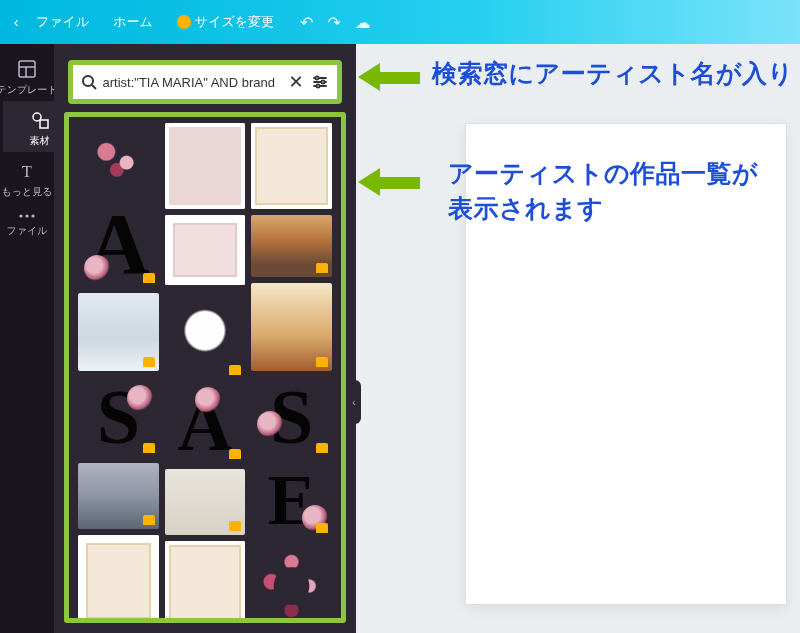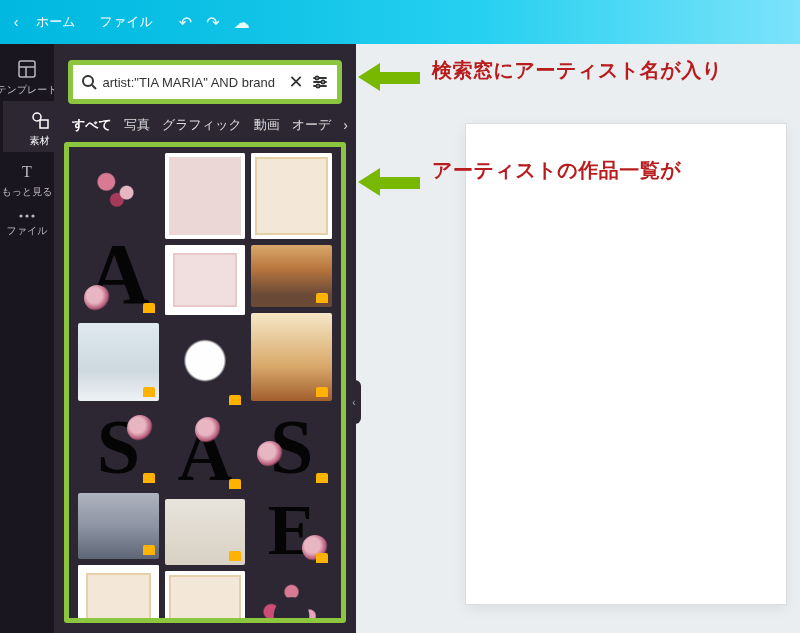--- a/index.html
+++ b/index.html
@@ -59,31 +59,35 @@
   .panel-handle { position:absolute; top:380px; left:347px; width:14px; height:44px; background:#2c2733; border-radius:0 6px 6px 0; display:flex; align-items:center; justify-content:center; color:#aaa; font-size:10px; cursor:pointer; z-index:3;}
 
   
   .canvasArea { position:absolute; top:44px; left:356px; right:0; bottom:0; background:#ebeef0;}
   .page { position:absolute; top:80px; left:110px; width:320px; height:480px; background:#fff; box-shadow:0 0 0 1px #ddd, 0 4px 14px rgba(0,0,0,.08);}
 
   
   .arrow { position:absolute; pointer-events:none;}
   .arrow .shaft { position:absolute; background:#79b800;}
   .arrow .head { position:absolute; width:0; height:0; }
-  .anno { position:absolute; color:#b91c1c; font-weight:700; font-size:20px; letter-spacing:0.5px; line-height:1.4;}
+  .anno { position:absolute; color:#1d4ed8; font-weight:700; font-size:25px; letter-spacing:0.5px; line-height:1.4;}
 </style>
 </head>
 <body>
 
 <div id="app">
 
   <div class="topbar">
     <span class="back">‹</span>
+    <div class="tab">ファイル</div>
     <div class="tab">ホーム</div>
-    <div class="tab">ファイル</div>
+    <div class="tab resize">
+      <span class="crown"></span>
+      <span>サイズを変更</span>
+    </div>
     <span class="hist">↶</span>
     <span class="hist">↷</span>
     <span class="hist">☁</span>
   </div>
 
   <div class="leftcol">
     <div class="item">
       <svg class="ic" width="22" height="22">
           <rect x="3" y="3" width="16" height="16" rx="2" fill="none" stroke="#bdb7c4" stroke-width="1.5"></rect>
           <line x1="3" y1="9" x2="19" y2="9" stroke="#bdb7c4" stroke-width="1.5"></line>
@@ -131,28 +135,20 @@
               <line x1="3" y1="9" x2="15" y2="9"></line>
               <line x1="3" y1="13" x2="15" y2="13"></line>
               <circle cx="6" cy="5" r="1.6" fill="#fff"></circle>
               <circle cx="12" cy="9" r="1.6" fill="#fff"></circle>
               <circle cx="7" cy="13" r="1.6" fill="#fff"></circle>
             </g>
           </svg>
       </span>
     </div>
 
-    <div class="tabs">
-      <span class="t active">すべて</span>
-      <span class="t">写真</span>
-      <span class="t">グラフィック</span>
-      <span class="t">動画</span>
-      <span class="t">オーデ</span>
-      <span class="t more">›</span>
-    </div>
 
     <div class="gridwrap">
 
       <div class="gridcol">
         <div class="tile flowers" style="height:72px"></div>
         <div class="tile letter" style="height:86px;font-size:86px">A<span class="deco" style="left:6px;bottom:6px"></span><span class="prem"></span></div>
         <div class="tile mosque-white" style="height:78px">
             <span class="prem"></span>
           </div>
         <div class="tile letter" style="height:80px;font-size:78px">S<span class="deco" style="right:6px;top:8px"></span><span class="prem"></span></div>
@@ -200,17 +196,18 @@
   <div class="arrow" style="top:60px; left:358px;">
     <div class="head" style="left:0;top:3px;border-top:14px solid transparent;border-bottom:14px solid transparent;border-right:22px solid #79b800;"></div>
     <div class="shaft" style="left:22px; top:12px; width:40px; height:12px;"></div>
   </div>
   <div class="anno" style="top:56px; left:432px;">検索窓にアーティスト名が入り</div>
 
   <div class="arrow" style="top:165px; left:358px;">
     <div class="head" style="left:0;top:3px;border-top:14px solid transparent;border-bottom:14px solid transparent;border-right:22px solid #79b800;"></div>
     <div class="shaft" style="left:22px; top:12px; width:40px; height:12px;"></div>
   </div>
-  <div class="anno" style="top:156px; left:432px;">
+  <div class="anno" style="top:156px; left:448px;">
     <span>アーティストの作品一覧が</span><br>
+    <span>表示されます</span>
   </div>
 
 </div>
 
 </body></html>

